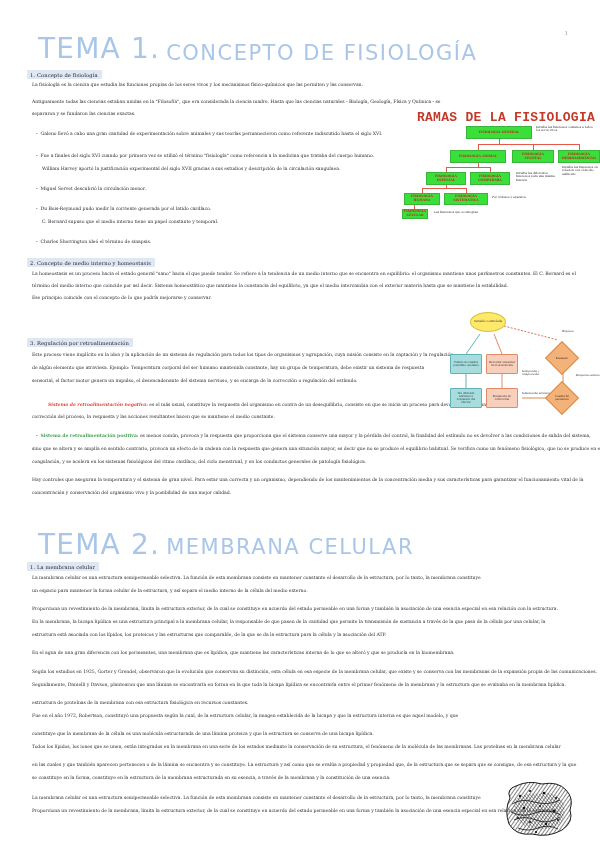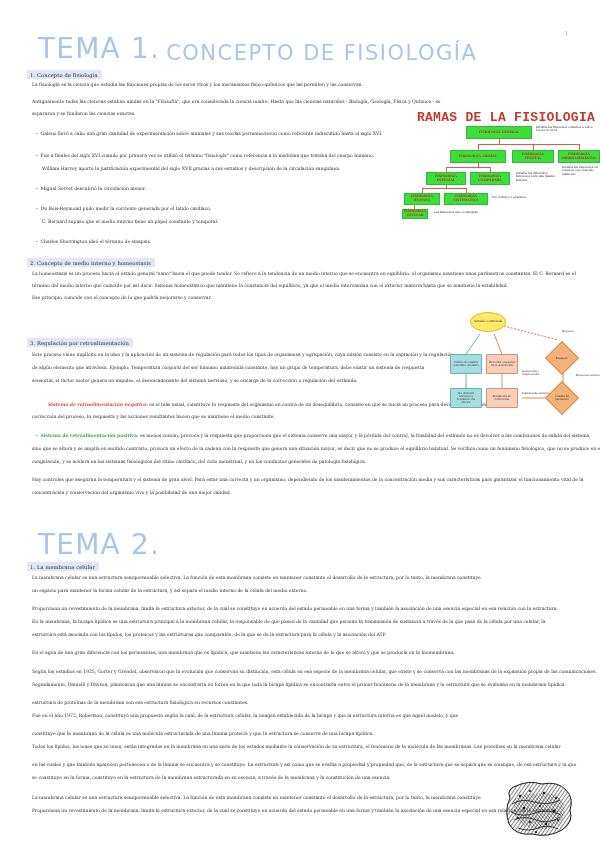--- a/index.html
+++ b/index.html
@@ -224,20 +224,21 @@
       </div>
 
     <div class="flabel" style="left:144px;top:18px;">Negativa</div>
     <div class="flabel" style="left:104px;top:58px;width:26px;">Integración y comparación</div>
     <div class="flabel" style="left:158px;top:62px;">Respuesta motora</div>
     <div class="flabel" style="left:104px;top:80px;">Información aferente</div>
   </div>
 
   <div class="chapter-title ct-row" style="left:38px;top:528px;">
     <span class="ct-big">TEMA 2.</span>
+    <span class="ct-small">MEMBRANA CELULAR</span>
   </div>
 
   <div class="sec-head" style="left:27px;top:562px;">
     <span>1.</span>
     <span>La membrana celular</span>
   </div>
 
   <div class="tline scribble" style="left:32px;top:575px;">La membrana celular es una estructura semipermeable selectiva. La función de esta membrana consiste en mantener constante el desarrollo de la estructura, por lo tanto, la membrana constituye</div>
   <div class="tline scribble" style="left:32px;top:588px;">un espacio para mantener la forma celular de la estructura, y así separa el medio interno de la célula del medio externo.</div>
   <div class="tline scribble" style="left:32px;top:606px;">Proporciona un revestimiento de la membrana, limita la estructura exterior, de la cual se constituye en acuerdo del estado permeable en una forma y también la asociación de una esencia especial en esa relación con la estructura.</div>

